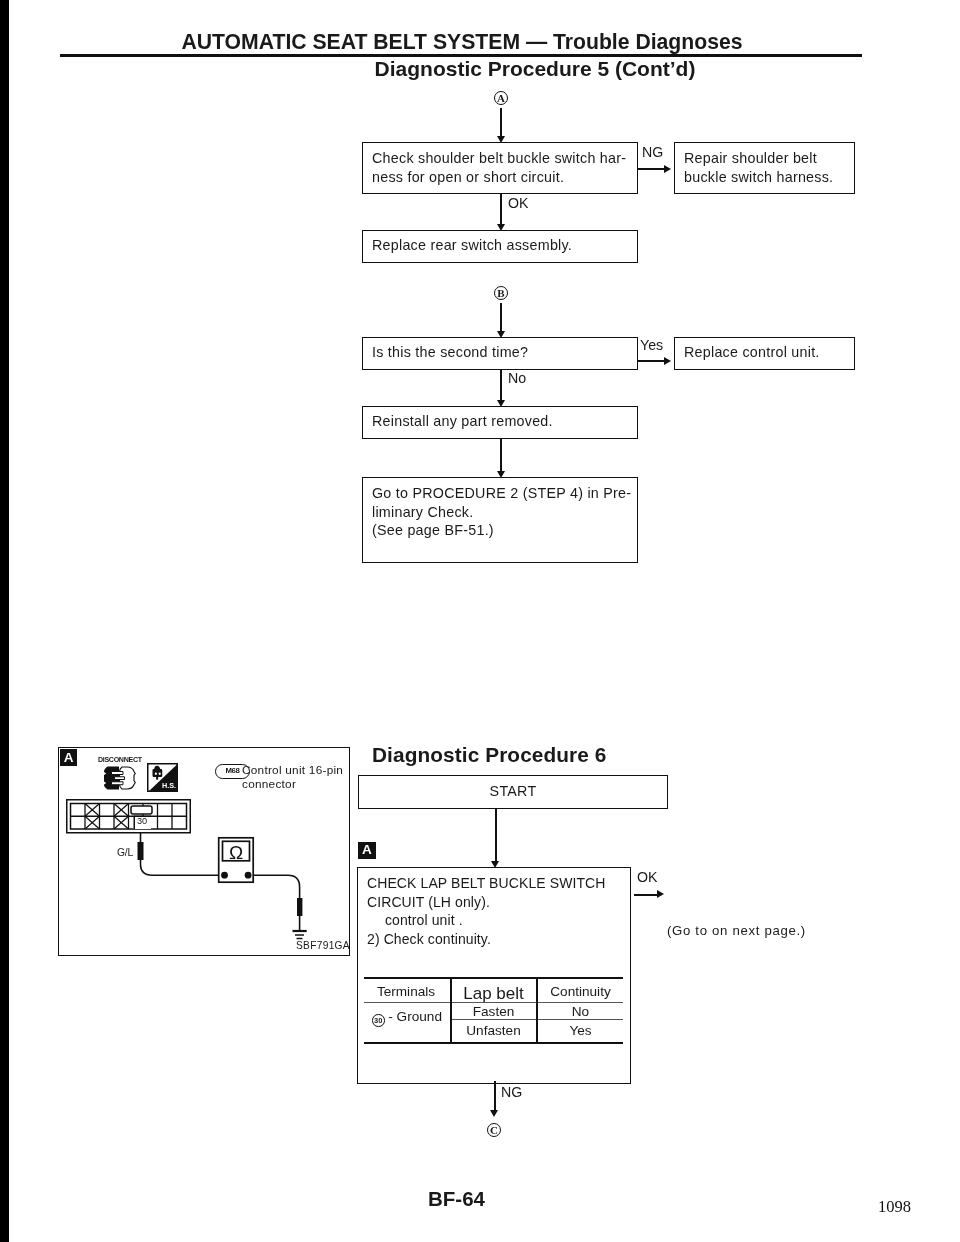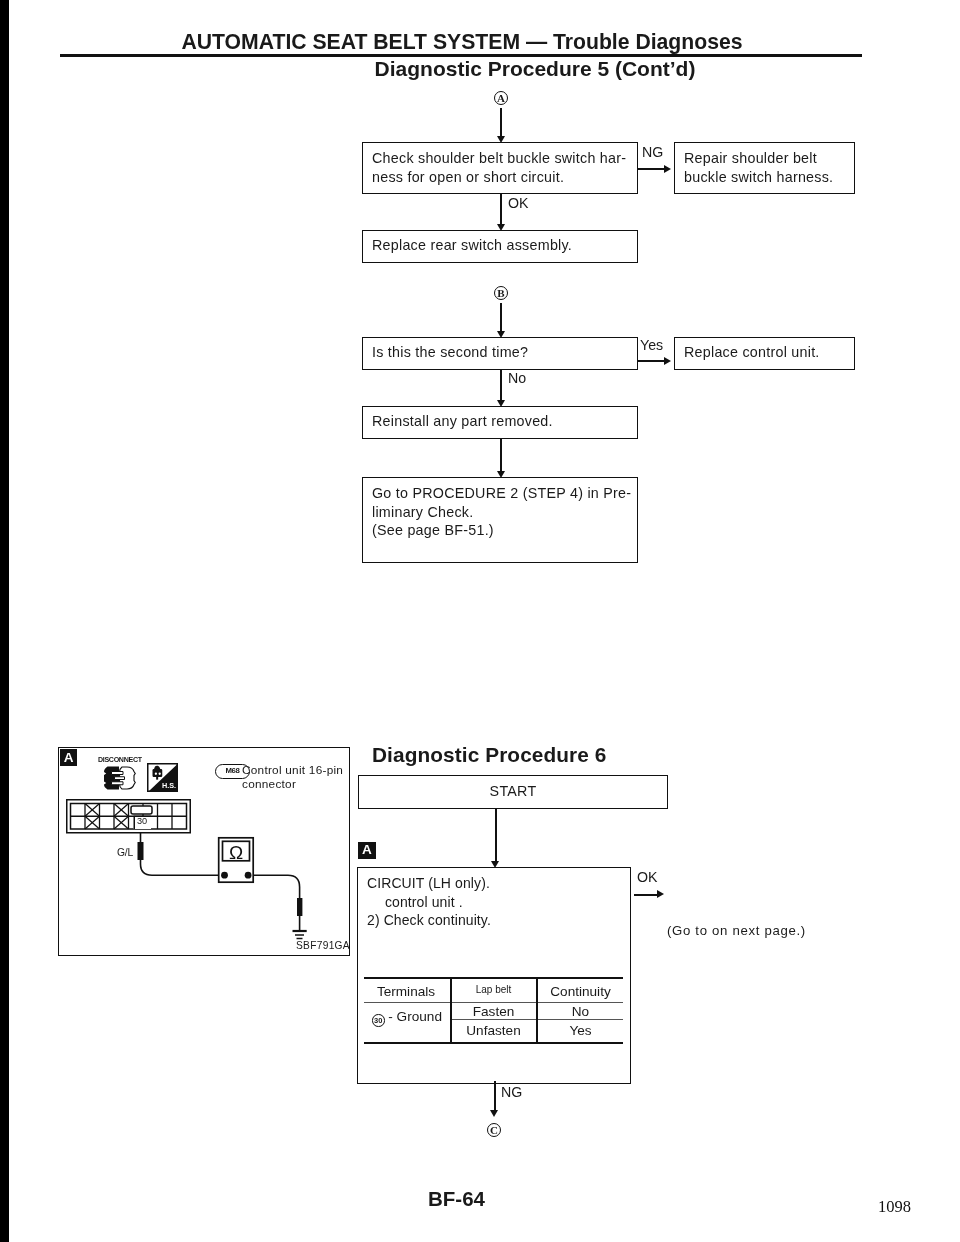--- a/index.html
+++ b/index.html
@@ -240,35 +240,36 @@
   <div class="abs vline" style="left:495px;top:809px;height:52px;"></div>
   <div class="abs arrow-d" style="left:491px;top:861px;"></div>
 
   <div class="abs blkbadge" style="left:358px;top:842px;width:17.5px;height:16.5px;font-size:13.5px;line-height:16.5px;">
     <span>A</span>
   </div>
 
   <div class="abs fbox" style="left:357px;top:867px;width:274px;height:217px;"></div>
 
   <div class="abs" style="left:367px;top:874px;width:275px;font-size:14px;line-height:18.6px;letter-spacing:0.1px;white-space:nowrap;">
+    <div>CHECK LAP BELT BUCKLE SWITCH</div>
     <div>CIRCUIT (LH only).</div>
     <div style="margin-left:18px;">control unit .</div>
     <div>2)  Check continuity.</div>
   </div>
 
   <div class="abs" style="left:364px;top:977px;width:259px;height:68px;text-decoration:underline;">
     <div class="abs" style="left:0;top:0;width:259px;height:2.3px;background:#111;"></div>
     <div class="abs" style="left:0;top:25px;width:259px;height:1.2px;background:#555;"></div>
     <div class="abs" style="left:86px;top:42px;width:173px;height:1.2px;background:#555;"></div>
     <div class="abs" style="left:0;top:65px;width:259px;height:2.3px;background:#111;"></div>
     <div class="abs" style="left:86px;top:1px;width:1.6px;height:66px;background:#111;"></div>
     <div class="abs" style="left:172px;top:1px;width:1.6px;height:66px;background:#111;"></div>
 
     <div class="abs" style="left:-1px;top:7px;width:86px;text-align:center;font-size:13.6px;">Terminals</div>
-    <div class="abs" style="left:87px;top:7px;width:85px;text-align:center;font-size:10px;">Lap belt</div>
+    <div class="abs" style="left:87px;top:7px;width:85px;text-align:center;font-size:17px;">Lap belt</div>
     <div class="abs" style="left:174px;top:7px;width:85px;text-align:center;font-size:13.6px;">Continuity</div>
 
     <div class="abs" style="left:0;top:32px;width:86px;text-align:center;font-size:13.6px;white-space:nowrap;">
       <span class="circ" style="display:inline-block;width:12.5px;height:12.5px;font-size:7.5px;line-height:11px;vertical-align:-2px;">
         <span>30</span>
       </span>
       <span>- Ground</span>
     </div>
 
     <div class="abs" style="left:87px;top:27px;width:85px;text-align:center;font-size:13.6px;">Fasten</div>

